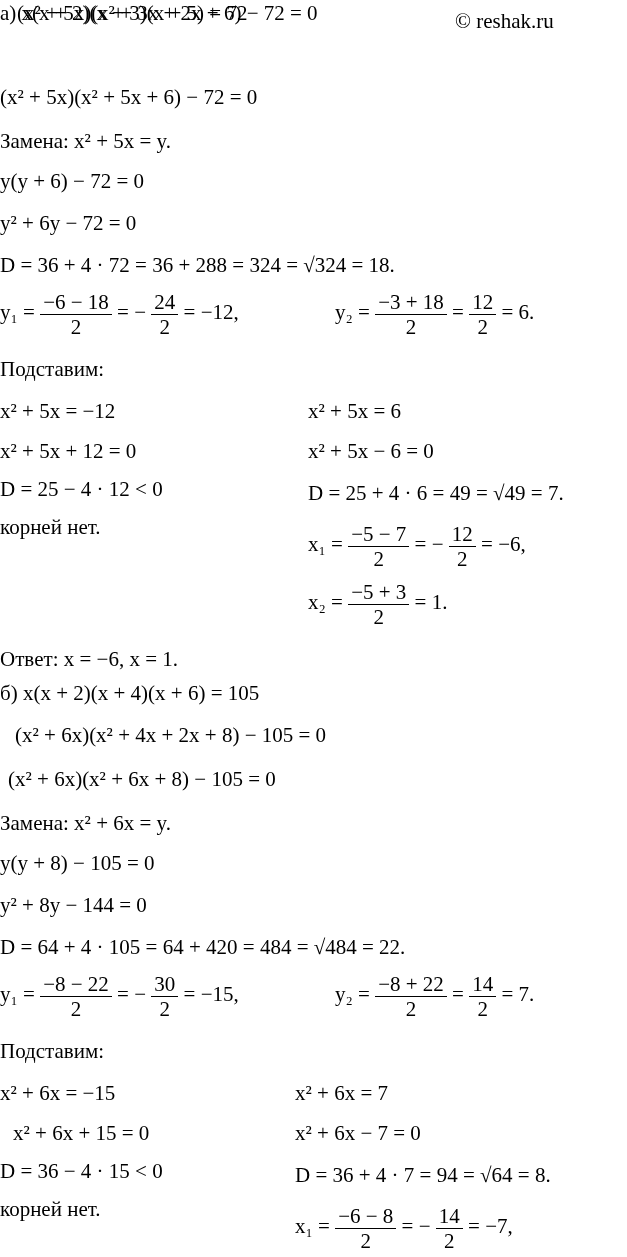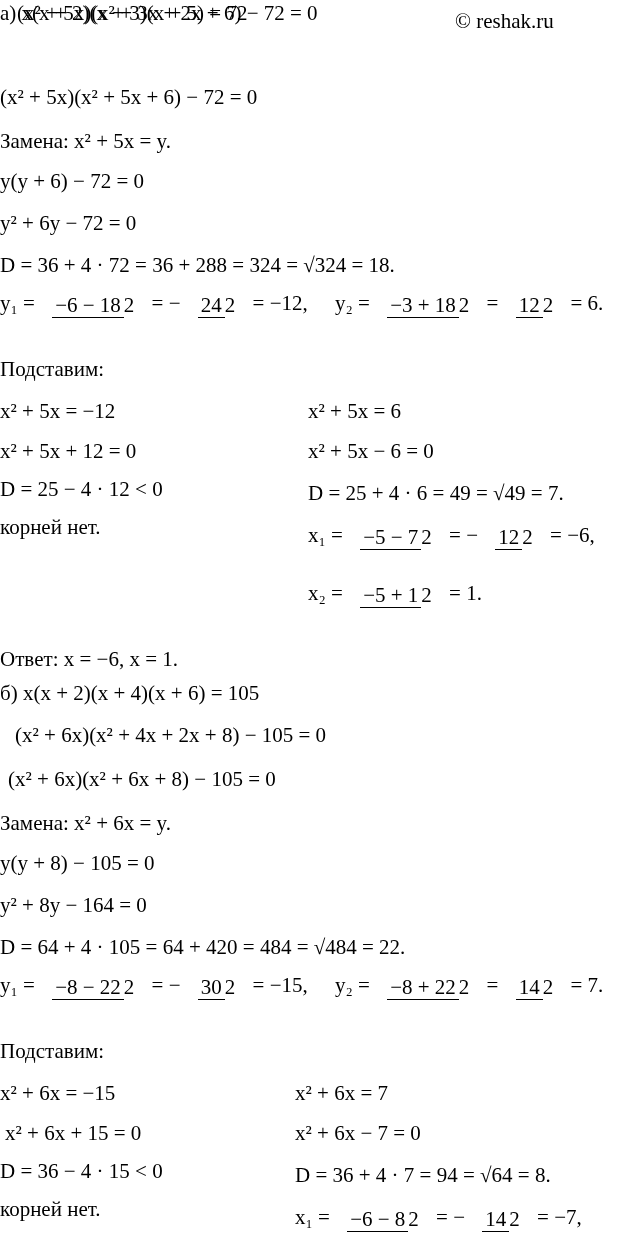--- a/index.html
+++ b/index.html
@@ -2,21 +2,21 @@
 <html><head>
 <meta charset="utf-8">
 <style>
   html, body { margin: 0; padding: 0; background: #ffffff; }
   body {
     width: 627px; height: 1257px; position: relative; overflow: hidden;
     font-family: "Liberation Serif", "DejaVu Serif", serif;
     font-size: 21px; color: #000;
   }
   .line { position: absolute; white-space: nowrap; line-height: 26px; }
-  .frac { display: inline-flex; flex-direction: row; align-items: center; vertical-align: middle; margin: 0 12px; }
+  .frac { display: inline-flex; flex-direction: column; align-items: center; vertical-align: middle; margin: 0 0; }
   .frac .num { border-bottom: 1.5px solid #000; padding: 0 3px; line-height: 24px; }
   .frac .den { line-height: 24px; }
   .wm { position: absolute; left: 455px; top: 0; margin-top: 9px; }
 </style>
 </head>
 <body>
 
 <div class="wm">© reshak.ru</div>
 
 <div>
@@ -70,35 +70,35 @@
     <span>= −</span>
     <span class="frac">
         <span class="num">12</span>
         <span class="den">2</span>
       </span>
     <span>= −6,</span>
   </div>
   <div class="line" style="left:308px;top:580px">
     <span>x₂ =</span>
     <span class="frac">
-        <span class="num">−5 + 1</span>
+        <span class="num">−5 + 3</span>
         <span class="den">2</span>
       </span>
     <span>= 1.</span>
   </div>
   <div class="line" style="left:0;top:646px">Ответ: x = −6, x = 1.</div>
 </div>
 
 <div>
   <div class="line" style="left:0;top:680px">б) x(x + 2)(x + 4)(x + 6) = 105</div>
   <div class="line" style="left:15px;top:722px">(x² + 6x)(x² + 4x + 2x + 8) − 105 = 0</div>
   <div class="line" style="left:8px;top:766px">(x² + 6x)(x² + 6x + 8) − 105 = 0</div>
   <div class="line" style="left:0;top:810px">Замена: x² + 6x = y.</div>
   <div class="line" style="left:0;top:850px">y(y + 8) − 105 = 0</div>
-  <div class="line" style="left:0;top:892px">y² + 8y − 164 = 0</div>
+  <div class="line" style="left:0;top:892px">y² + 8y − 144 = 0</div>
   <div class="line" style="left:0;top:934px">D = 64 + 4 · 105 = 64 + 420 = 484 = √484 = 22.</div>
   <div class="line" style="left:0;top:972px">
     <span>y₁ =</span>
     <span class="frac">
         <span class="num">−8 − 22</span>
         <span class="den">2</span>
       </span>
     <span>= −</span>
     <span class="frac">
         <span class="num">30</span>
@@ -114,21 +114,21 @@
       </span>
     <span>=</span>
     <span class="frac">
         <span class="num">14</span>
         <span class="den">2</span>
       </span>
     <span>= 7.</span>
   </div>
   <div class="line" style="left:0;top:1038px">Подставим:</div>
   <div class="line" style="left:0;top:1080px">x² + 6x = −15</div>
-  <div class="line" style="left:5px;top:1120px">x² + 6x + 15 = 0</div>
+  <div class="line" style="left:13px;top:1120px">x² + 6x + 15 = 0</div>
   <div class="line" style="left:0;top:1158px">D = 36 − 4 · 15 &lt; 0</div>
   <div class="line" style="left:0;top:1196px">корней нет.</div>
   <div class="line" style="left:295px;top:1080px">x² + 6x = 7</div>
   <div class="line" style="left:295px;top:1120px">x² + 6x − 7 = 0</div>
   <div class="line" style="left:295px;top:1162px">D = 36 + 4 · 7 = 94 = √64 = 8.</div>
   <div class="line" style="left:295px;top:1204px">
     <span>x₁ =</span>
     <span class="frac">
         <span class="num">−6 − 8</span>
         <span class="den">2</span>

